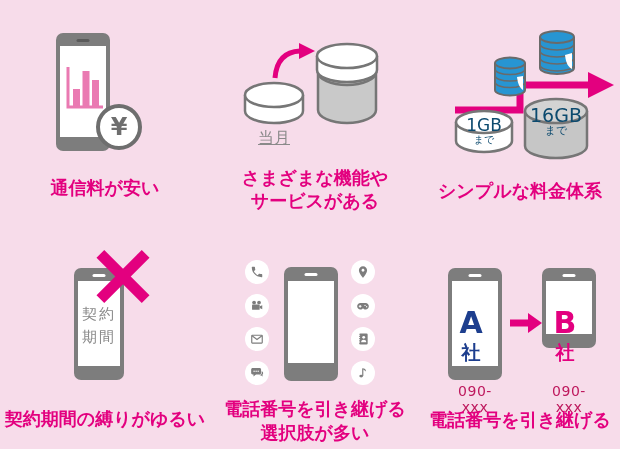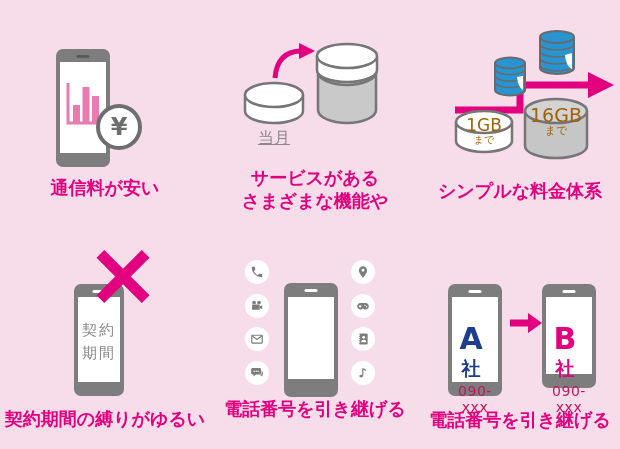--- a/index.html
+++ b/index.html
@@ -2,35 +2,35 @@
 <html><head>
 <meta charset="utf-8">
 <style>
   html,body{margin:0;padding:0;}
   .stage{position:relative;width:620px;height:449px;background:#f7dcea;
          font-family:"DejaVu Sans",sans-serif;overflow:hidden;}
   .panel{position:absolute;}
   .caption{position:absolute;left:-12px;right:-12px;text-align:center;
            color:#e3007f;font-weight:bold;font-size:18px;line-height:23px;white-space:nowrap;}
   
-  .phone{position:absolute;background:#7d7d7d;border-radius:7px;margin-top:16px;}
+  .phone{position:absolute;background:#7d7d7d;border-radius:7px;}
   .phone-dash{position:absolute;top:6px;left:50%;transform:translateX(-50%);
               width:13px;height:3px;border-radius:2px;background:#fff;}
   .phone-dash.dark{background:#5a5a5a;}
   .phone-screen{position:absolute;left:4px;right:4px;top:13px;bottom:14px;background:#fff;}
   
   .yen-badge{position:absolute;left:96px;top:104px;width:46px;height:46px;border-radius:50%;
              background:#fff;border:4px solid #6e6e6e;box-sizing:border-box;z-index:2;
              display:flex;align-items:center;justify-content:center;
              font-size:24px;font-weight:bold;color:#6e6e6e;}
   .chart-svg{position:absolute;left:6px;top:20px;}
   
   .month-label{position:absolute;width:60px;text-align:center;color:#8a8a8a;font-size:16px;}
   
-  .tier-label{position:absolute;text-align:center;color:#a16207;}
+  .tier-label{position:absolute;text-align:center;color:#0c4a6e;}
   
   .contract-text{position:absolute;left:0;right:0;top:22px;text-align:center;
                  color:#8a8a8a;font-size:15px;line-height:23px;letter-spacing:2px;}
   .xbar{position:absolute;left:91px;width:64px;height:11px;background:#e3007f;top:46px;z-index:3;}
   .xbar.a{transform:rotate(45deg);}
   .xbar.b{transform:rotate(-45deg);}
   
   .opt{position:absolute;width:24px;height:24px;border-radius:50%;background:#fff;
        display:flex;align-items:center;justify-content:center;}
   .opt svg{display:block;}
@@ -78,22 +78,22 @@
       <path d="M15,55 v16 a29,12 0 0 0 58,0 v-16" fill="#ffffff" stroke="#767676" stroke-width="2.5"></path>
       <ellipse cx="44" cy="55" rx="29" ry="12" fill="#ffffff" stroke="#767676" stroke-width="2.5"></ellipse>
 
       <g>
         <path d="M45,38 Q47,12 70,11" fill="none" stroke="#e3007f" stroke-width="5"></path>
         <polygon points="69,3 85,11 69,19" fill="#e3007f"></polygon>
       </g>
     </svg>
     <div class="month-label" style="left:34px;top:128px;text-decoration:underline;">当月</div>
     <div class="caption" style="top:166px;">
+      <div>さまざまな機能や</div>
       <div>サービスがある</div>
-      <div>さまざまな機能や</div>
     </div>
   </div>
 
   <div class="panel" style="left:420px;top:0;width:200px;height:225px;">
     <svg style="position:absolute;left:0;top:0;" width="200" height="225" viewBox="0 0 200 225">
 
       <g>
         <path d="M35,110 H100 V85 H170" fill="none" stroke="#e3007f" stroke-width="7"></path>
         <polygon points="168,72 194,85 168,98" fill="#e3007f"></polygon>
       </g>
@@ -213,37 +213,38 @@
     </div>
     <div class="opt" style="left:141px;top:136px;">
       <svg width="14" height="14" viewBox="0 0 24 24" fill="#7d7d7d">
           <rect x="10.6" y="4" width="2" height="13"></rect>
           <ellipse cx="8.9" cy="17.3" rx="3.2" ry="2.4"></ellipse>
           <path d="M12.6 4c3.2.9 5 2.8 4.6 5.8-.8-1.8-2.4-2.8-4.6-3.1z"></path>
         </svg>
     </div>
     <div class="caption" style="top:172px;line-height:24px;">
       <div>電話番号を引き継げる</div>
+      <div>選択肢が多い</div>
     </div>
   </div>
 
   <div class="panel" style="left:420px;top:225px;width:200px;height:224px;">
     <div class="phone" style="left:28px;top:43px;width:54px;height:112px;">
       <div class="phone-dash"></div>
       <div class="phone-screen">
         <div class="carrier a">
           <span class="letter">A</span><span class="suffix">社</span>
         </div>
       </div>
     </div>
     <svg style="position:absolute;left:88px;top:86px;" width="36" height="24" viewBox="0 0 36 24">
       <path d="M2,12 H21" stroke="#e3007f" stroke-width="7" fill="none"></path>
       <polygon points="20,2 34,12 20,22" fill="#e3007f"></polygon>
     </svg>
-    <div class="phone" style="left:122px;top:43px;width:54px;height:104px;">
+    <div class="phone" style="left:122px;top:43px;width:54px;height:80px;">
       <div class="phone-dash"></div>
       <div class="phone-screen">
         <div class="carrier b">
           <span class="letter">B</span><span class="suffix">社</span>
         </div>
       </div>
     </div>
     <div class="num" style="left:25px;">090-xxx</div>
     <div class="num" style="left:119px;">090-xxx</div>
     <div class="caption" style="top:183px;">電話番号を引き継げる</div>

